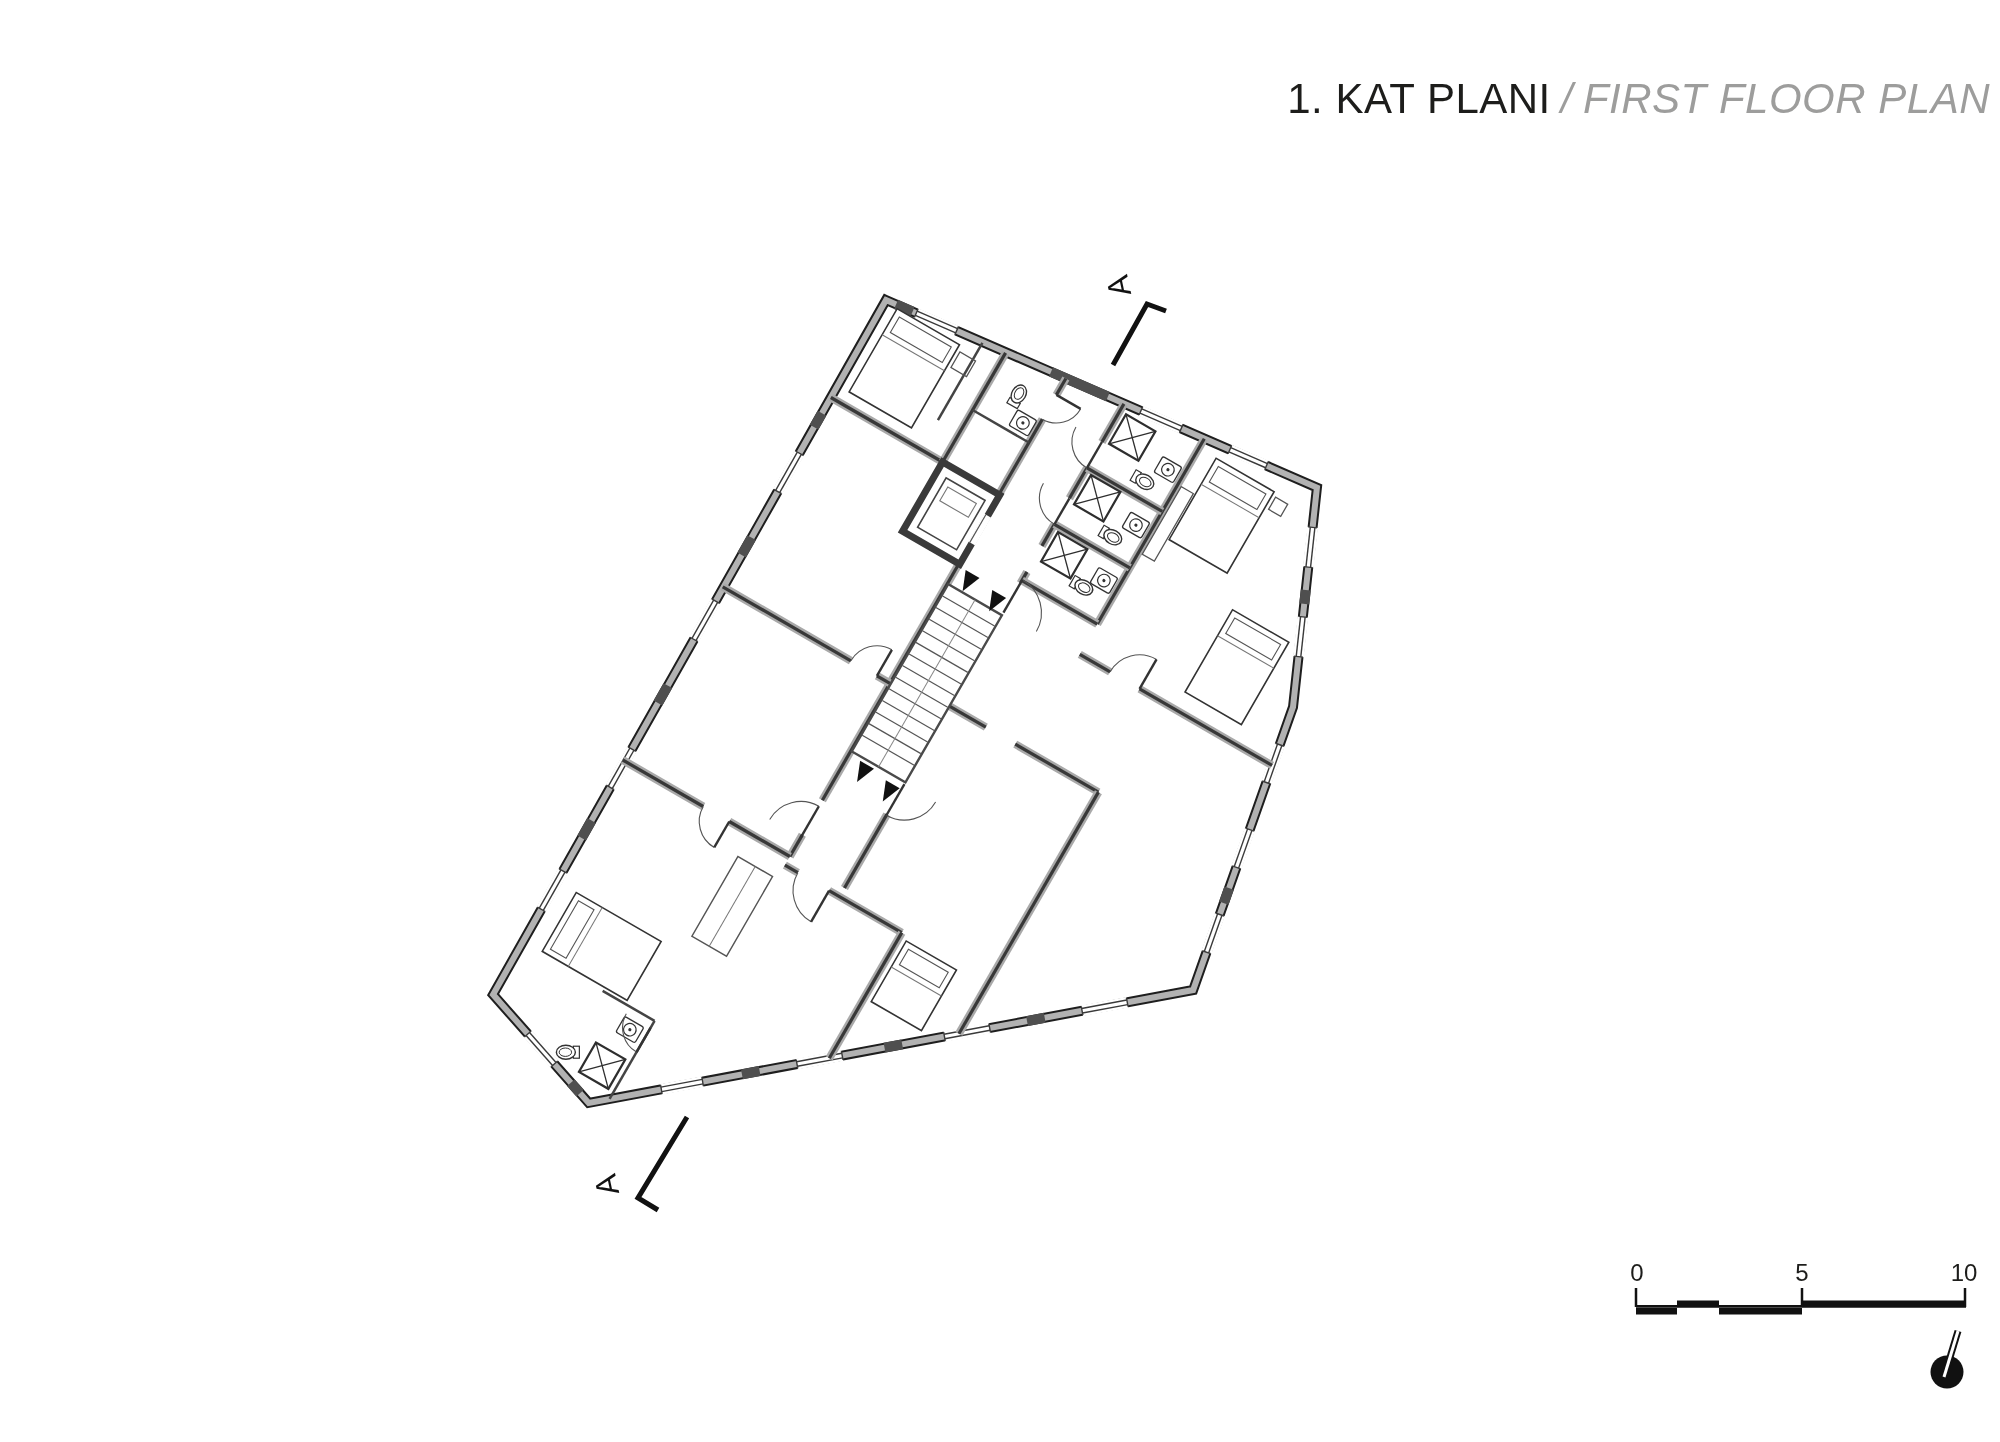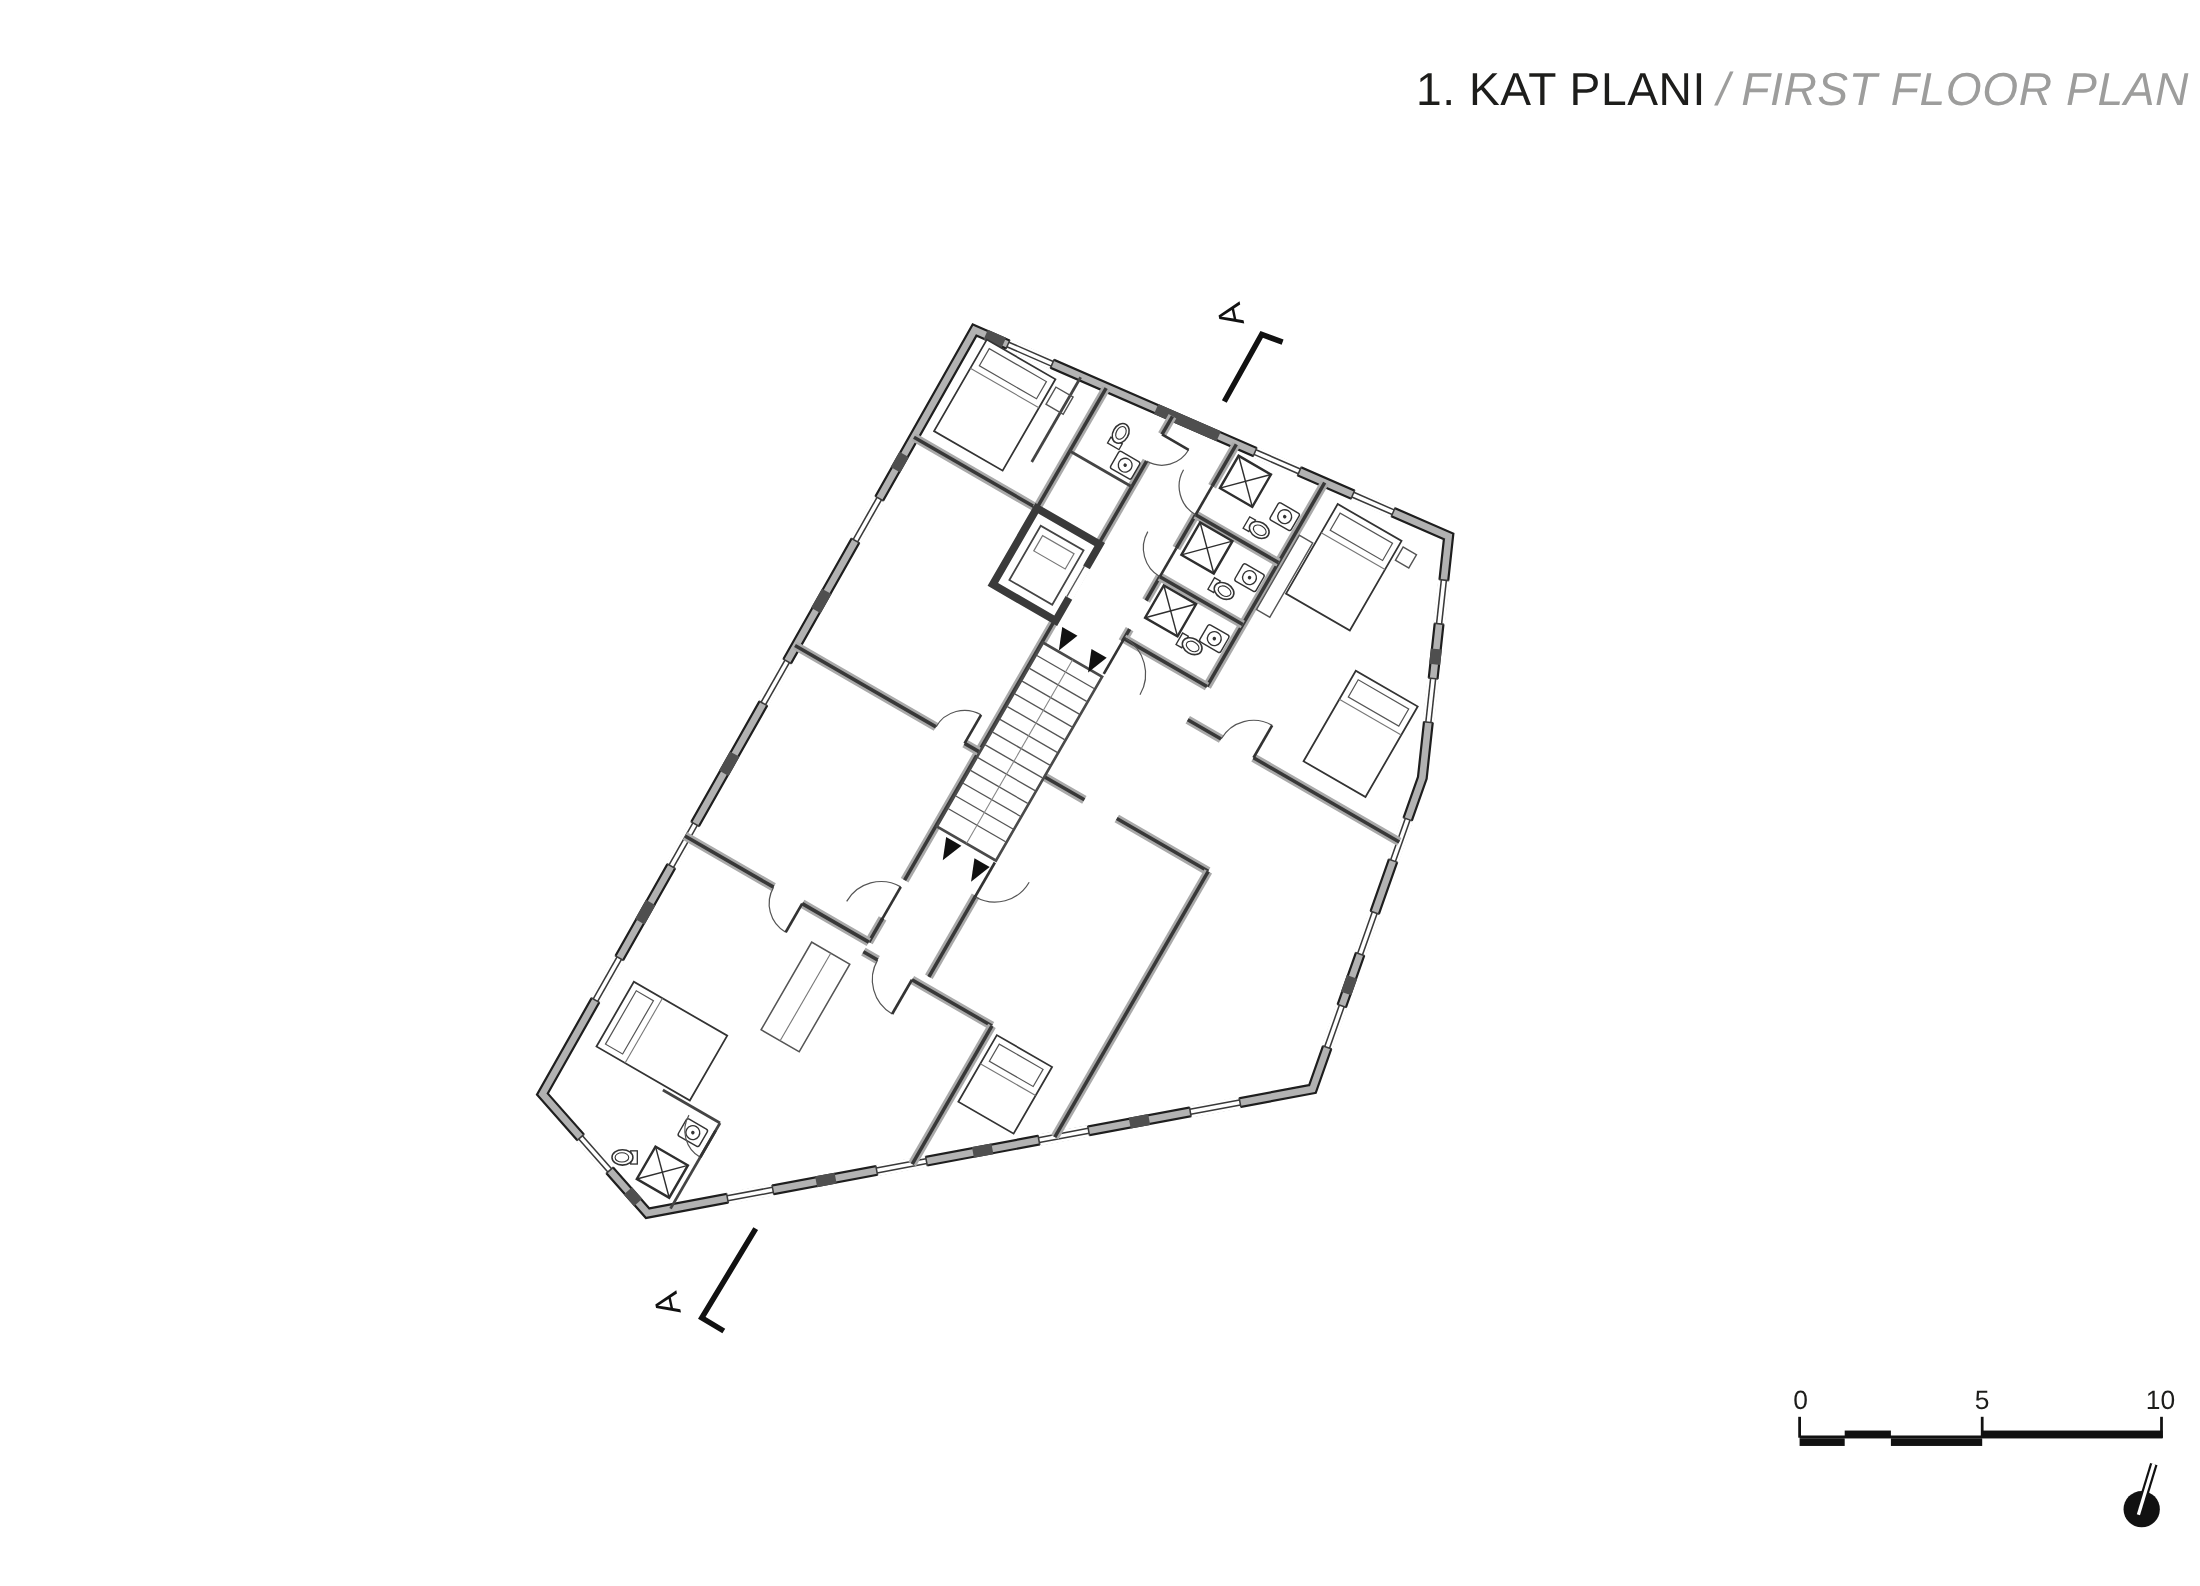--- a/index.html
+++ b/index.html
@@ -1,19 +1,19 @@
 <!DOCTYPE html>
 <html><head>
 <meta charset="utf-8">
 <style>
   html,body{margin:0;padding:0;background:#ffffff;}
   body{width:2000px;height:1442px;position:relative;overflow:hidden;
        font-family:"Liberation Sans",sans-serif;}
   .sheet{position:absolute;inset:0;background:#ffffff;}
-  .title{position:absolute;top:58px;right:10px;font-size:42px;line-height:1.1;
+  .title{position:absolute;top:76px;right:10px;font-size:42px;line-height:1.1;
          color:#1d1d1b;white-space:nowrap;letter-spacing:0.5px;}
   .title .sep,.title .en{color:#9d9d9c;font-style:italic;}
   .title .sep{margin:0 10px;}
   svg{position:absolute;left:0;top:0;}
   text{font-family:"Liberation Sans",sans-serif;}
 </style>
 </head>
 <body>
 
 <div class="sheet">

